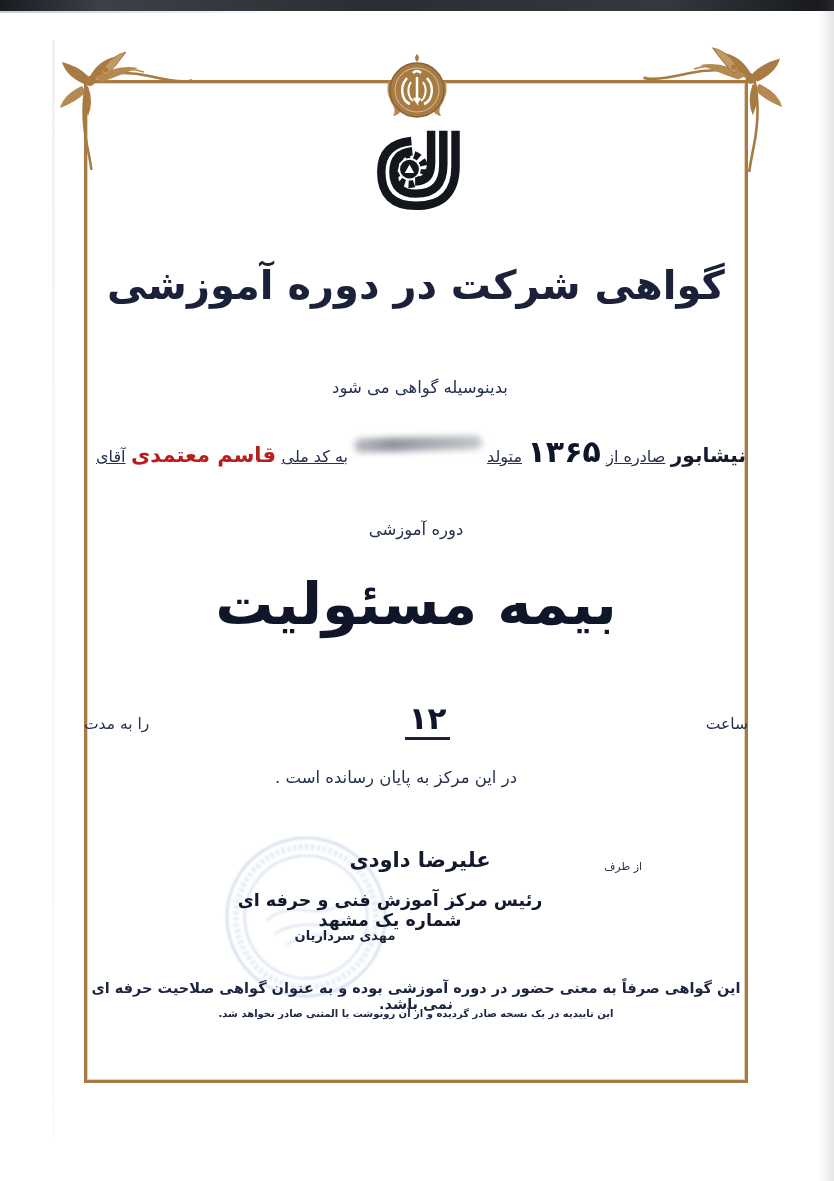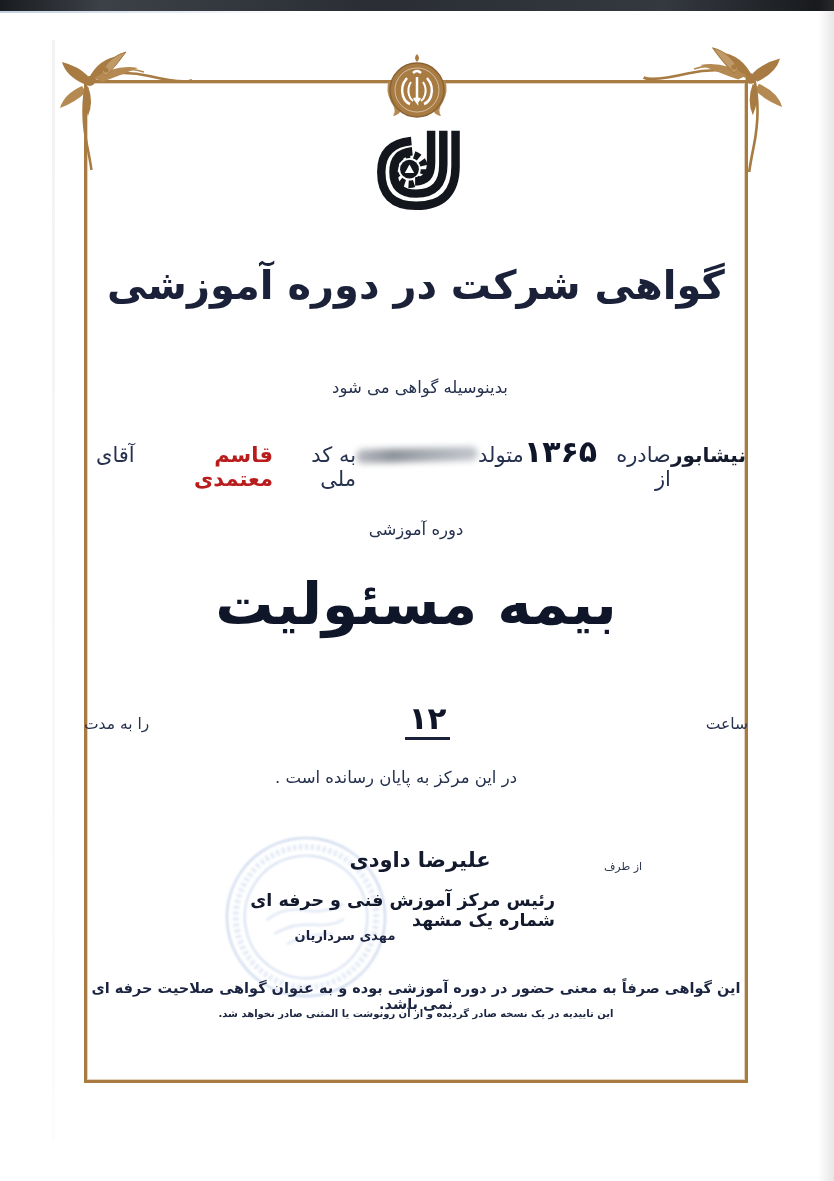--- a/index.html
+++ b/index.html
@@ -32,21 +32,21 @@
     color:#223050;font-size:16px;line-height:2.3;letter-spacing:.2px;}
 
   .title{position:absolute;left:84px;top:262px;width:664px;text-align:center;direction:rtl;
     font-size:40px;font-weight:bold;color:#1a2138;letter-spacing:-.5px;}
 
   .intro{position:absolute;left:88px;top:378px;width:664px;text-align:center;direction:rtl;
     font-size:16.5px;color:#25314e;}
 
   .name-row{position:absolute;left:96px;top:418px;width:650px;direction:ltr;
     display:flex;align-items:baseline;justify-content:space-between;color:#25314e;}
-  .name-row .lbl{font-size:21px;direction:rtl;}
+  .name-row .lbl{font-size:16px;direction:rtl;text-decoration:underline;}
   .name-row .person{font-size:21px;font-weight:bold;color:#b91c1c;direction:rtl;}
   .name-row .year{font-size:30px;font-weight:bold;color:#10162a;direction:rtl;letter-spacing:1px;}
   .name-row .city{font-size:20px;font-weight:bold;color:#151b2d;direction:rtl;margin-top:25px;}
   .redacted{width:128px;height:14px;border-radius:7px;align-self:center;
     background:linear-gradient(90deg,#b9bcc2,#8e939b 30%,#a8adb4 60%,#c4c7cc);
     filter:blur(3px);transform:rotate(-1.5deg);}
 
   .course-label{position:absolute;left:84px;top:520px;width:664px;text-align:center;direction:rtl;
     font-size:16.5px;color:#25314e;}
   .course-name{position:absolute;left:84px;top:570px;width:664px;text-align:center;direction:rtl;
@@ -58,21 +58,21 @@
   .duration-row .hours{font-size:31px;font-weight:bold;color:#10162a;
     border-bottom:3px solid #1a2138;padding:0 4px 1px;}
 
   .completion{position:absolute;left:64px;top:768px;width:664px;text-align:center;direction:rtl;
     font-size:16.5px;color:#25314e;}
 
   .sig-onbehalf{position:absolute;left:582px;top:860px;width:60px;direction:rtl;
     font-size:11px;color:#2b3550;}
   .sig-name{position:absolute;left:295px;top:848px;width:250px;text-align:center;direction:rtl;
     font-size:21px;font-weight:bold;color:#141a2e;}
-  .sig-title{position:absolute;left:225px;top:890px;width:330px;direction:rtl;
+  .sig-title{position:absolute;left:225px;top:890px;width:330px;text-align:center;direction:rtl;
     font-size:17.5px;font-weight:bold;color:#141a2e;}
   .sig-deputy{position:absolute;left:270px;top:928px;width:150px;text-align:center;direction:rtl;
     font-size:13px;font-weight:bold;color:#1b2340;}
 
   .stamp{position:absolute;left:222px;top:833px;width:168px;height:168px;
     opacity:.42;filter:blur(1px);transform:rotate(-12deg);}
 
   .disclaimer1{position:absolute;left:84px;top:980px;width:664px;text-align:center;direction:rtl;
     font-size:14.5px;font-weight:bold;color:#1b2440;}
   .disclaimer2{position:absolute;left:84px;top:1008px;width:664px;text-align:center;direction:rtl;

